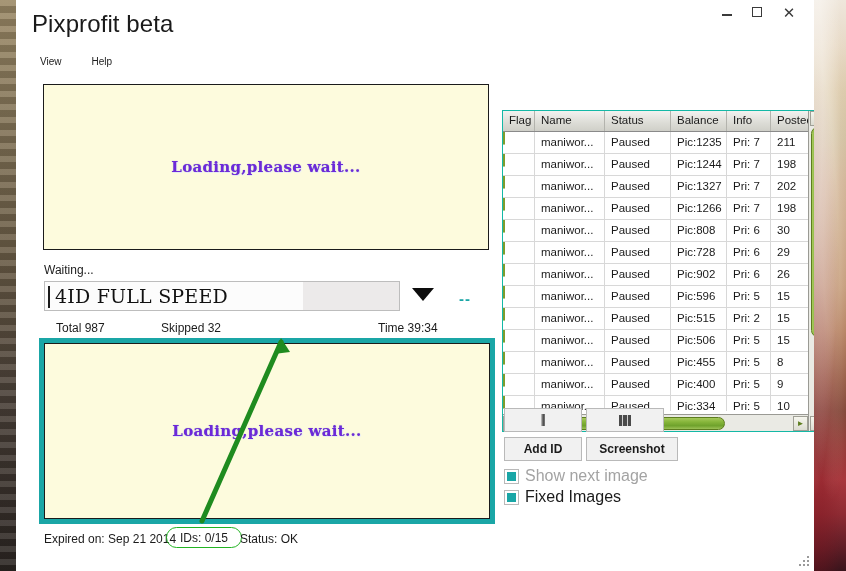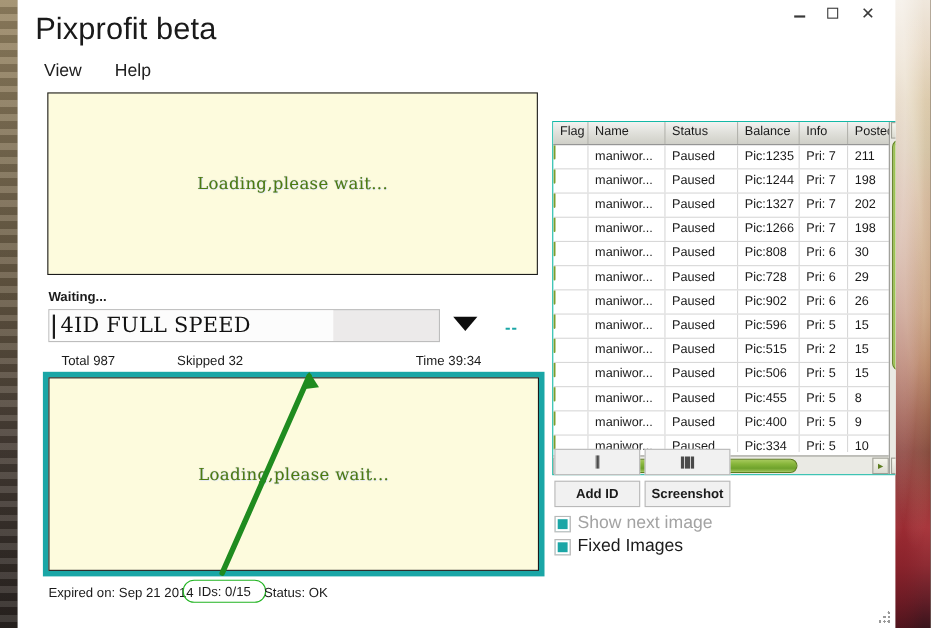--- a/index.html
+++ b/index.html
@@ -64,63 +64,63 @@
   }
   #btn-min { right:72px; }
   #btn-max { right:42px; }
   #btn-close { right:10px; font-size:15px; }
   #btn-min .glyph { display:block; width:10px; height:2px; background:#3a3a3a; margin-top:6px;}
   #btn-max .glyph { display:block; width:10px; height:10px; border:1.6px solid #3a3a3a; }
 
   
   #apptitle {
     position:absolute; left:16px; top:10px;
-    font-size:28px; font-weight:400; color:#1a1a1a;
+    font-size:24px; font-weight:400; color:#1a1a1a;
     letter-spacing:.1px;
   }
 
   
   #menubar {
     position:absolute; left:18px; top:54px;
     display:flex; gap:18px;
   }
   .menu-item {
-    font-size:16px; color:#202020; padding:2px 6px; cursor:default;
+    font-size:10px; color:#202020; padding:2px 6px; cursor:default;
   }
 
   
   .preview {
     position:absolute;
     background:#fdfbdd;
     border:1px solid #1b1b1b;
     overflow:hidden;
   }
   #preview-top  { left:27px; top:84px;  width:446px; height:166px; }
   #preview-bottom-wrap {
     position:absolute; left:23px; top:338px; width:456px; height:186px;
     background:#1aa6a6; padding:5px;
   }
   #preview-bottom { position:relative; left:0; top:0; width:446px; height:176px; }
   .loading-text {
     position:absolute; left:0; right:0; top:50%;
     transform: translateY(-50%);
     text-align:center;
     font-family:"DejaVu Serif", serif;
-    font-weight:400;
+    font-weight:700;
     font-size:15px;
-    color:#4d7c0f;
+    color:#6d28d9;
     text-shadow: 0 0 1px #9aa7bd, 1px 1px 0 #eef2f8;
     letter-spacing:.3px;
     white-space:nowrap;
   }
 
   
   #waiting-label {
     position:absolute; left:28px; top:263px;
-    font-size:12px; color:#1b1b1b;font-weight:bold;
+    font-size:12px; color:#1b1b1b;
   }
 
   
   #combo {
     position:absolute; left:28px; top:281px; width:356px; height:30px;
     background:#eceaea;
     border:1px solid #bdbdbd;
   }
   #combo-fill {
     position:absolute; left:0; top:0; height:100%;
@@ -259,21 +259,21 @@
   .ctlbtn {
     position:absolute; height:24px;
     background:#f1f1f1; border:1px solid #b9b9b9;
     font-size:12px; font-weight:700; color:#1b1b1b;
     display:flex;align-items:center;justify-content:center;
     cursor:default;
   }
   #btn-pause  { left:488px; top:408px; width:78px; }
   #btn-stop   { left:570px; top:408px; width:78px; }
   #btn-addid  { left:488px; top:437px; width:78px; }
-  #btn-shot   { left:570px; top:437px; width:78px; }
+  #btn-shot   { left:570px; top:437px; width:92px; }
   .icon-pause-bar {
     width:4px;height:12px;
     background:linear-gradient(90deg,#cfcfcf,#4a4a4a 55%,#7d7d7d);
   }
   .icon-stop-bars {
     width:12px;height:11px;
     background:
       linear-gradient(90deg,#4a4a4a 0 3px, #d0d0d0 3px 4px, #4a4a4a 4px 8px, #d0d0d0 8px 9px, #4a4a4a 9px 12px);
   }
 

